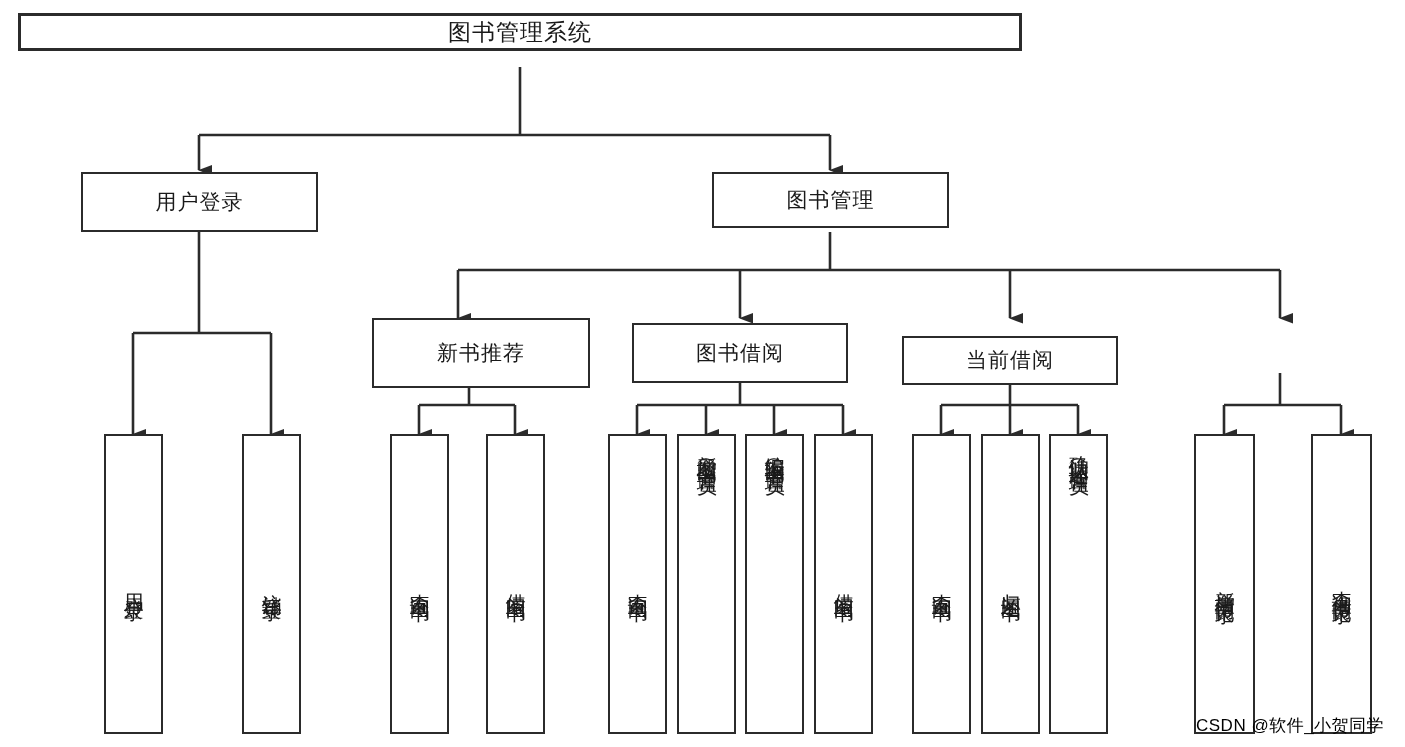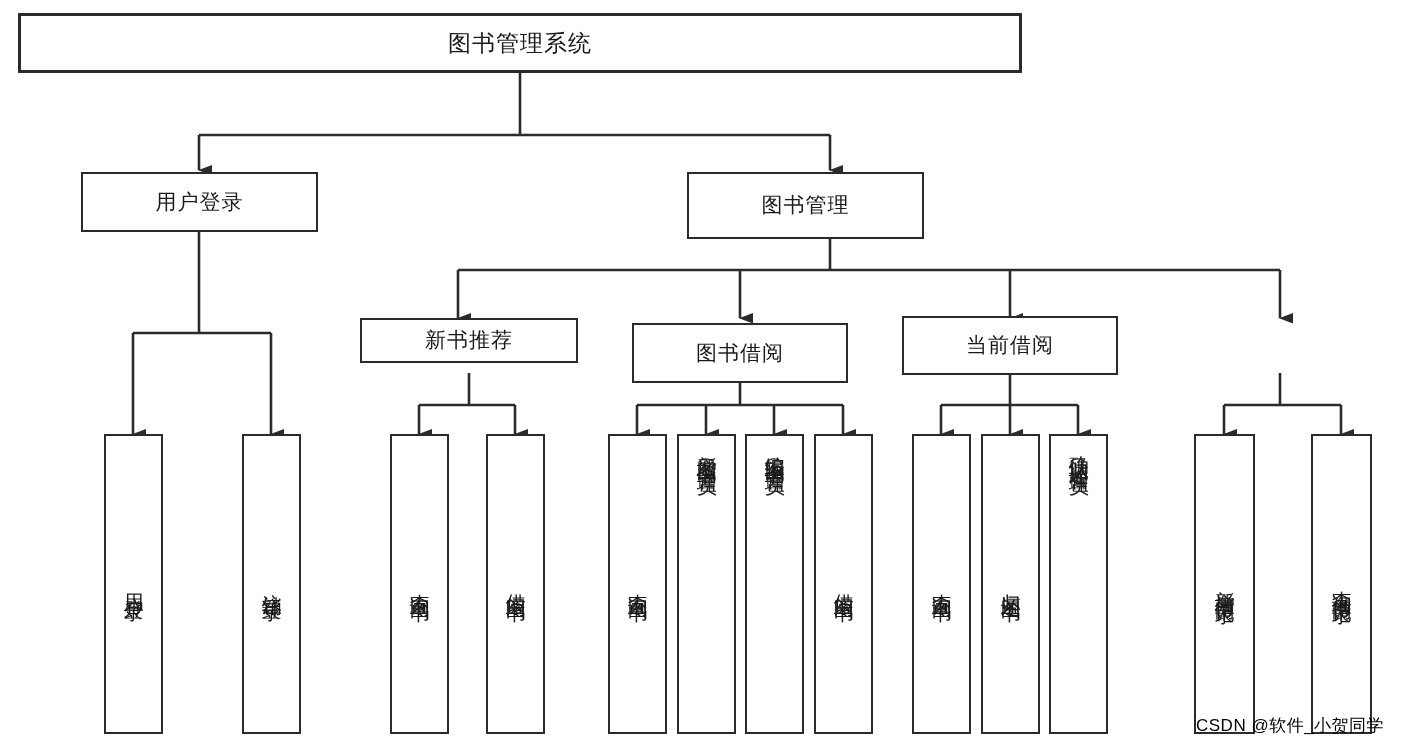--- a/index.html
+++ b/index.html
@@ -75,38 +75,38 @@
       <path d="M1010,405 L1010,434" marker-end="url(#arrow)"></path>
       <path d="M1078,405 L1078,434" marker-end="url(#arrow)"></path>
 
       <path d="M1280,373 L1280,405"></path>
       <path d="M1224,405 L1341,405"></path>
       <path d="M1224,405 L1224,434" marker-end="url(#arrow)"></path>
       <path d="M1341,405 L1341,434" marker-end="url(#arrow)"></path>
     </g>
   </svg>
 
-  <div class="node root" style="left:18px;top:13px;width:1004px;height:60px;">
+  <div class="node root" style="left:18px;top:13px;width:1004px;height:38px;">
     <span class="lbl">图书管理系统</span>
   </div>
 
   <div class="node" style="left:81px;top:172px;width:237px;height:60px;">
     <span class="lbl">用户登录</span>
   </div>
-  <div class="node" style="left:687px;top:172px;width:237px;height:67px;">
+  <div class="node" style="left:712px;top:172px;width:237px;height:56px;">
     <span class="lbl">图书管理</span>
   </div>
 
-  <div class="node" style="left:360px;top:318px;width:218px;height:45px;">
+  <div class="node" style="left:372px;top:318px;width:218px;height:70px;">
     <span class="lbl">新书推荐</span>
   </div>
   <div class="node" style="left:632px;top:323px;width:216px;height:60px;">
     <span class="lbl">图书借阅</span>
   </div>
-  <div class="node" style="left:902px;top:316px;width:216px;height:59px;">
+  <div class="node" style="left:902px;top:336px;width:216px;height:49px;">
     <span class="lbl">当前借阅</span>
   </div>
 
   <div class="node leaf" style="left:104px;top:434px;width:59px;height:300px;">
     <span class="lbl">用户登录</span>
   </div>
   <div class="node leaf" style="left:242px;top:434px;width:59px;height:300px;">
     <span class="lbl">注销登录</span>
   </div>
 

